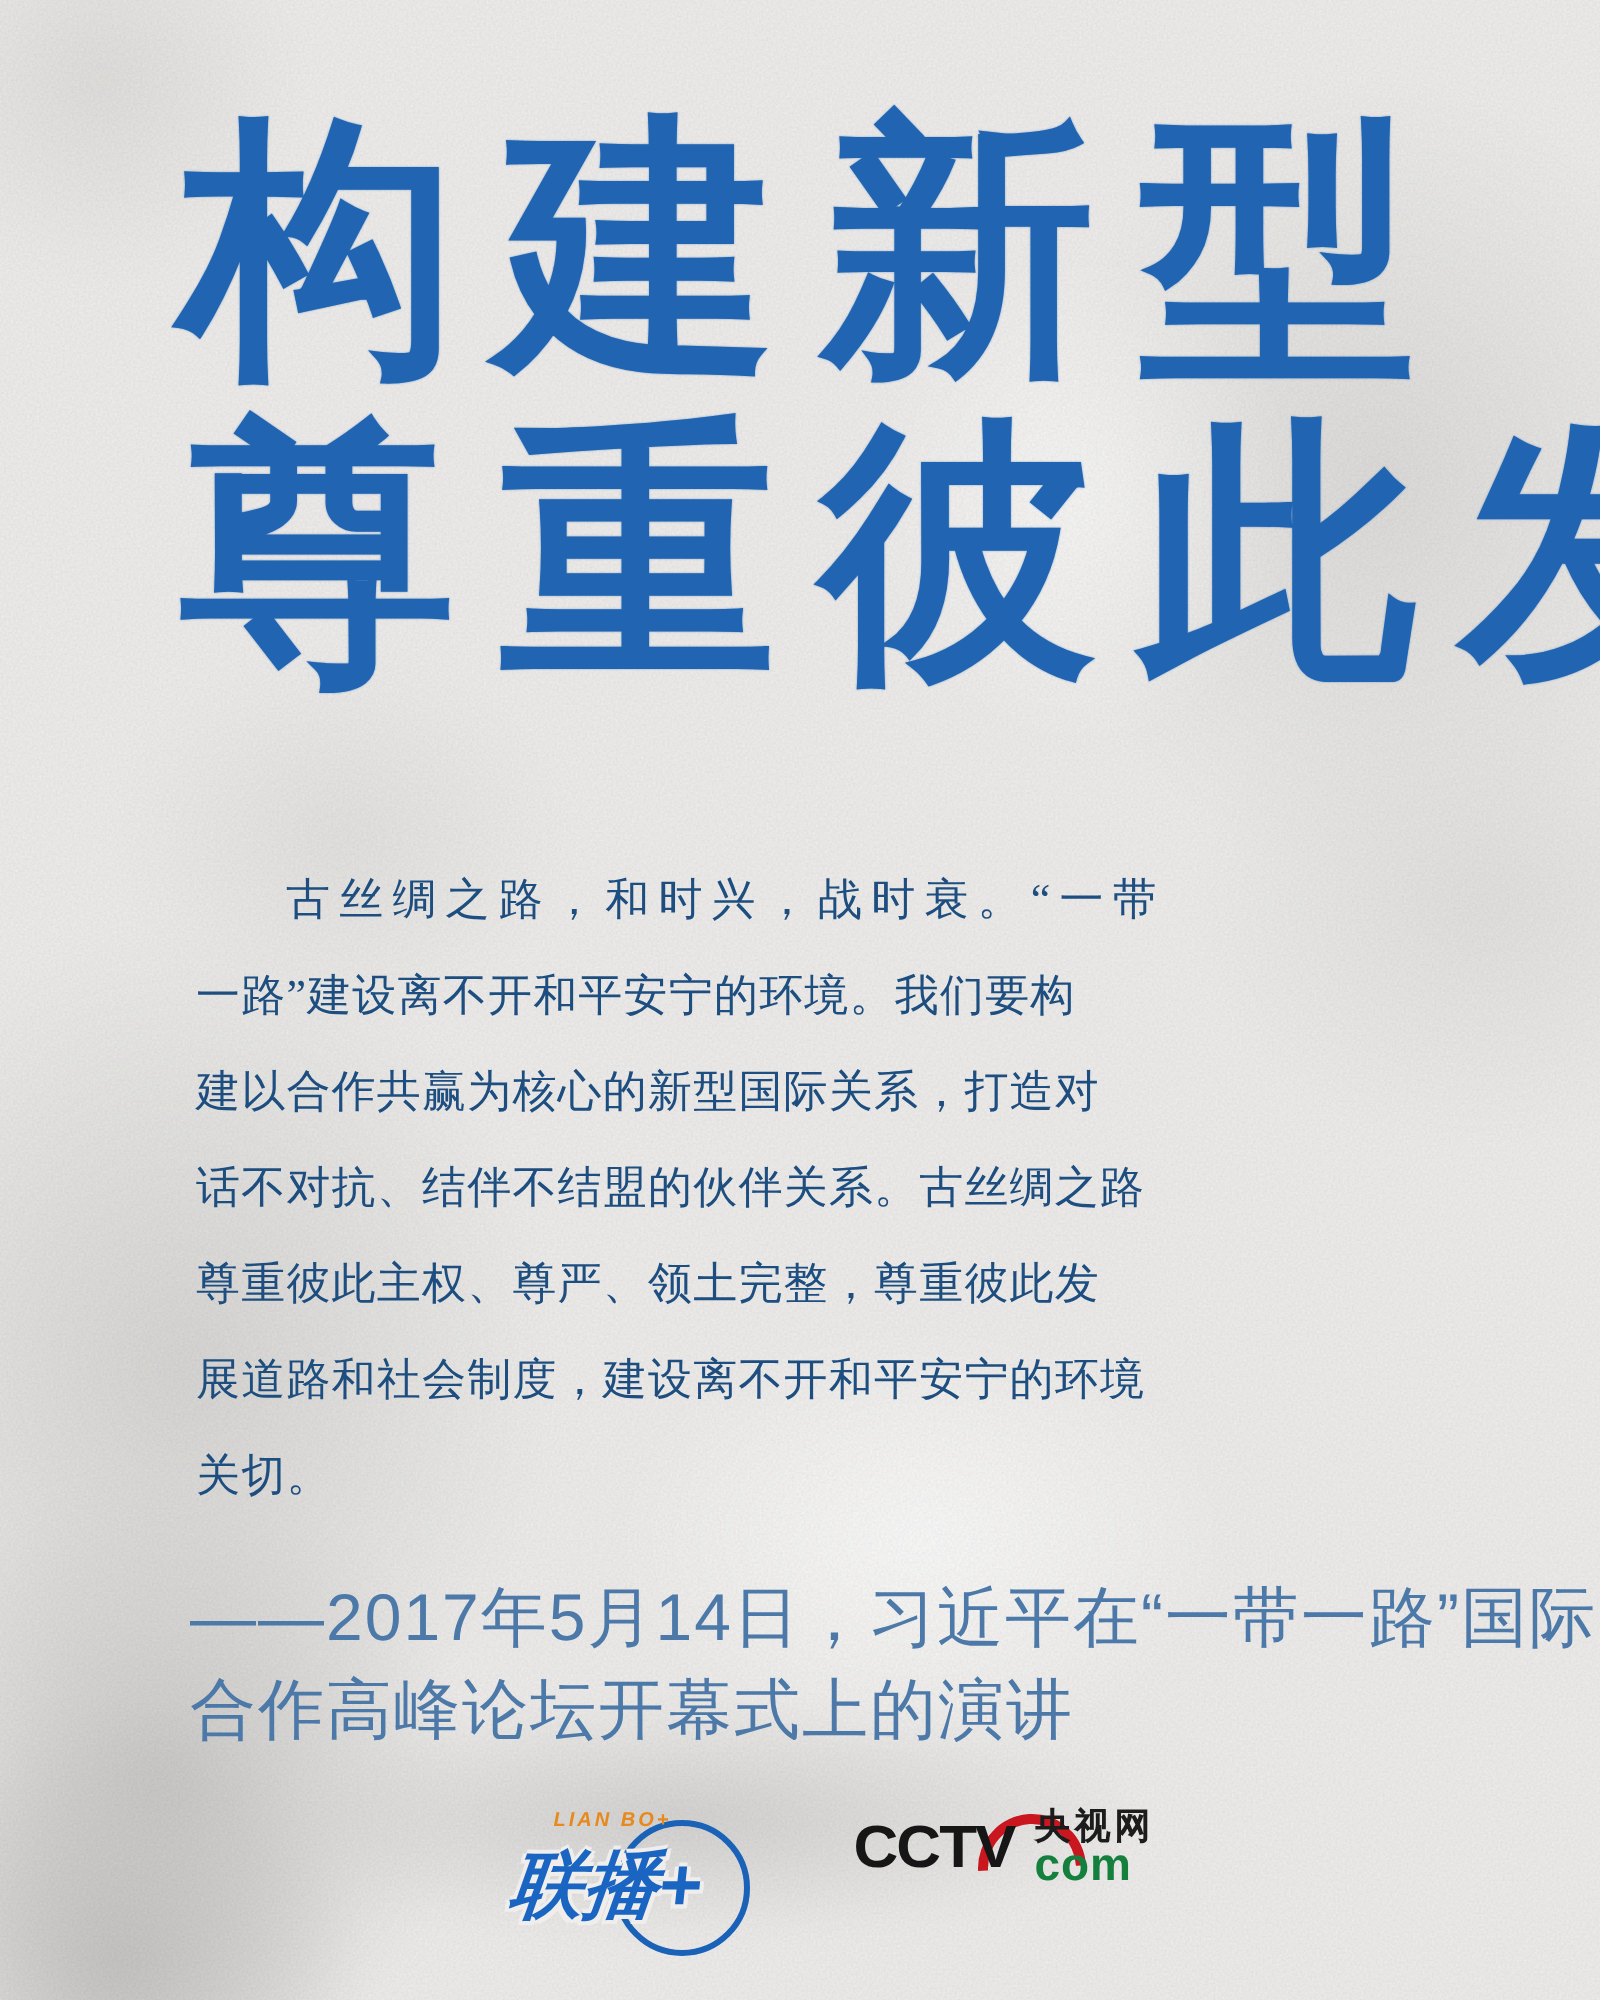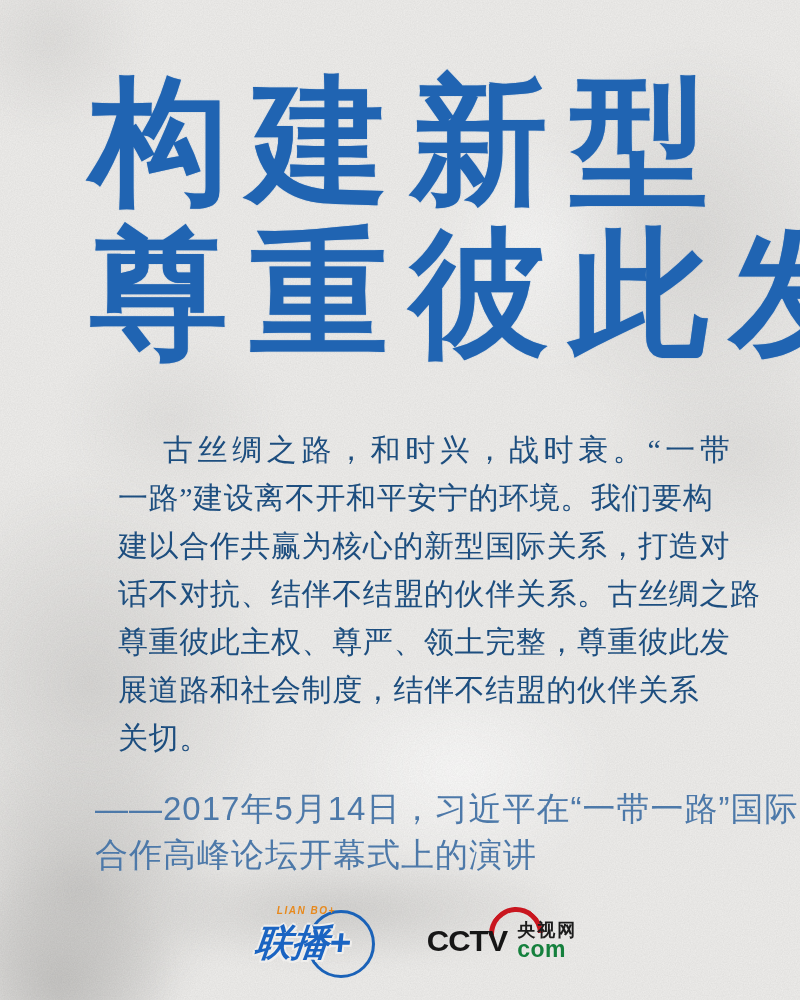--- a/index.html
+++ b/index.html
@@ -16,43 +16,43 @@
   .b4{left:-70px;top:740px;width:300px;height:300px;background:radial-gradient(ellipse at center,#cbcac8 0%,rgba(203,202,200,0) 70%);filter:blur(8px);}
   .b5{left:-60px;top:860px;width:240px;height:240px;background:radial-gradient(ellipse at center,#c5c4c2 0%,rgba(197,196,194,0) 70%);filter:blur(7px);}
   .b6{left:120px;top:855px;width:440px;height:110px;border-radius:45%;background:radial-gradient(ellipse at center,#d4d3d1 0%,rgba(212,211,209,0) 75%);filter:blur(7px);}
   .b7{left:-50px;top:-60px;width:200px;height:200px;background:radial-gradient(ellipse at center,#e0dfdd 0%,rgba(224,223,221,0) 70%);filter:blur(8px);}
   .b8{left:300px;top:660px;width:320px;height:220px;background:radial-gradient(ellipse at center,rgba(255,255,255,.75) 0%,rgba(255,255,255,0) 70%);filter:blur(10px);}
   .b9{left:430px;top:120px;width:220px;height:260px;background:radial-gradient(ellipse at center,rgba(255,255,255,.6) 0%,rgba(255,255,255,0) 70%);filter:blur(10px);}
   .b10{left:60px;top:330px;width:220px;height:180px;background:radial-gradient(ellipse at center,#e3e2e0 0%,rgba(227,226,224,0) 70%);filter:blur(9px);}
   .grain{position:absolute;left:0;top:0;width:800px;height:1000px;pointer-events:none;}
   
   .title{position:absolute;left:90px;top:50px;width:660px;color:#2064b2;
-    font-family:"Liberation Serif","DejaVu Serif",serif;font-weight:900;margin-top:17px;}
+    font-family:"Liberation Serif","DejaVu Serif",serif;font-weight:900;}
   .title-line{height:152px;line-height:152px;font-size:138px;letter-spacing:22px;white-space:nowrap;
     text-shadow:0 0 1px rgba(32,100,178,.6);}
   
   .quote{position:absolute;left:98px;top:426px;width:612px;color:#1d4e7f;
     font-family:"Liberation Serif","DejaVu Serif",serif;}
-  .quote-line{height:48px;line-height:48px;font-size:30px;letter-spacing:0.6px;white-space:nowrap;margin-left:20px;}
+  .quote-line{height:48px;line-height:48px;font-size:22px;letter-spacing:0.6px;white-space:nowrap;}
   .quote-line.indent{padding-left:45px;letter-spacing:4.6px;}
   
   .attribution{position:absolute;left:95px;top:786px;width:640px;color:#4d79a9;}
   .attr-line{height:46px;line-height:46px;font-size:33px;letter-spacing:1px;white-space:nowrap;}
   
   .footer{position:absolute;left:0;top:903px;width:800px;height:75px;
     display:flex;justify-content:center;align-items:center;gap:42px;transform:translateX(16px);}
   .lianbo{position:relative;width:130px;height:72px;}
   .lianbo-ring{position:absolute;left:52px;top:5px;width:62px;height:62px;border:3px solid #1a62b8;border-radius:50%;}
   .lianbo-super{position:absolute;left:22px;top:0;font-size:10px;font-weight:bold;font-style:italic;
     color:#e7891d;letter-spacing:1.5px;}
   .lianbo-accent{position:absolute;left:58px;top:22px;width:9px;height:30px;background:#f3ae17;transform:skewX(-14deg);}
   .lianbo-main{position:absolute;left:0;top:13px;font-size:37px;font-weight:900;font-style:italic;
     color:#1a64c2;transform:skewX(-6deg);white-space:nowrap;
     text-shadow:2px 0 0 #efeeec,-2px 0 0 #efeeec,0 2px 0 #efeeec,0 -2px 0 #efeeec,2px 2px 0 #efeeec,-2px 2px 0 #efeeec;}
-  .cctv{position:relative;height:72px;display:flex;align-items:center;}
+  .cctv{position:relative;height:72px;display:flex;}
   .cctv-word{position:relative;z-index:2;font-size:31px;font-weight:900;letter-spacing:-1px;color:#161616;
     transform:scaleY(.96);}
   .cctv-arc{position:absolute;left:62px;top:2px;width:44px;height:44px;border:5px solid transparent;
     border-top-color:#c9161f;border-left-color:#c9161f;border-radius:50%;transform:rotate(42deg);z-index:1;}
   .cctv-right{display:flex;flex-direction:column;margin-left:10px;z-index:2;}
   .cctv-cn{font-size:18px;font-weight:bold;color:#1c1c1c;letter-spacing:2px;line-height:16px;}
   .cctv-com{font-size:23px;font-weight:bold;color:#15803d;line-height:22px;letter-spacing:.5px;}
 </style>
 </head>
 <body>
@@ -82,21 +82,21 @@
     <div class="title-line">构建新型</div>
     <div class="title-line">尊重彼此发</div>
   </div>
 
   <div class="quote">
     <div class="quote-line indent">古丝绸之路，和时兴，战时衰。“一带</div>
     <div class="quote-line">一路”建设离不开和平安宁的环境。我们要构</div>
     <div class="quote-line">建以合作共赢为核心的新型国际关系，打造对</div>
     <div class="quote-line">话不对抗、结伴不结盟的伙伴关系。古丝绸之路</div>
     <div class="quote-line">尊重彼此主权、尊严、领土完整，尊重彼此发</div>
-    <div class="quote-line">展道路和社会制度，结伴不结盟的伙伴关系</div>
+    <div class="quote-line">展道路和社会制度，建设离不开和平安宁的环境</div>
     <div class="quote-line">关切。</div>
   </div>
 
   <div class="attribution">
     <div class="attr-line">——2017年5月14日，习近平在“一带一路”国际</div>
     <div class="attr-line">合作高峰论坛开幕式上的演讲</div>
   </div>
 
   <div class="footer">
 

